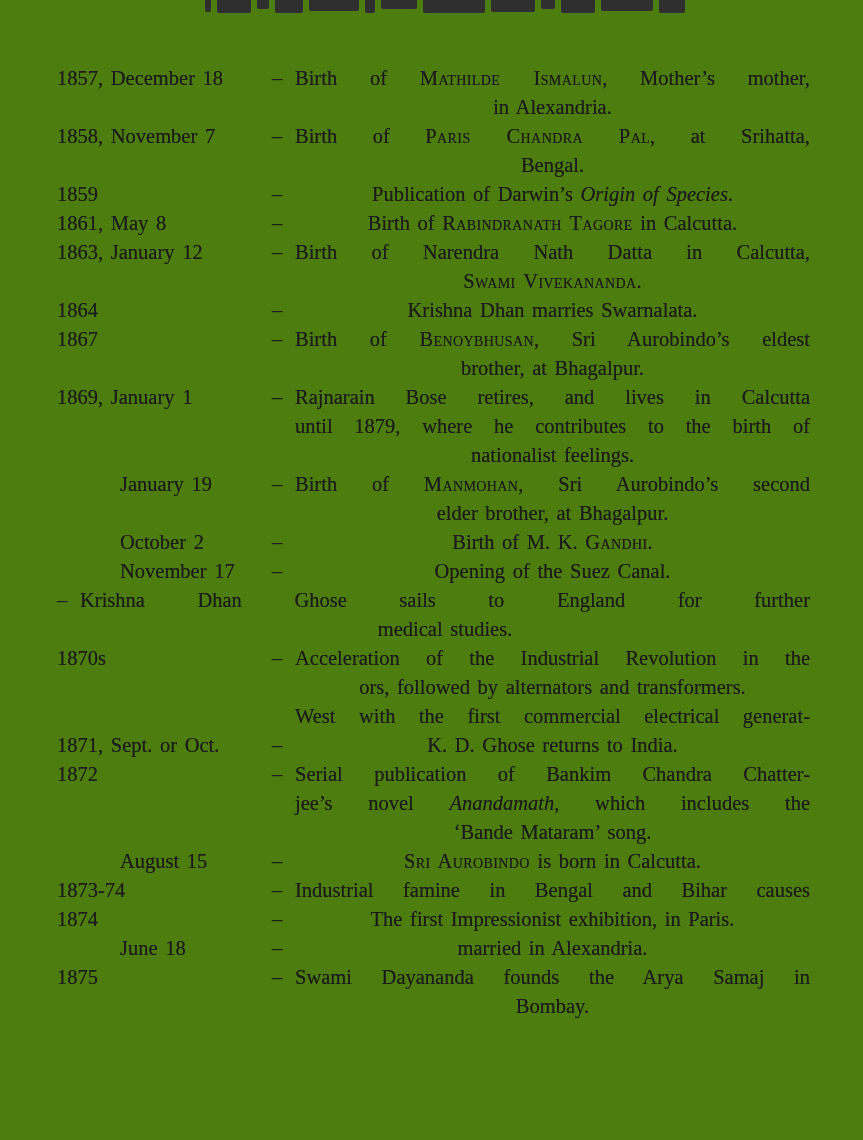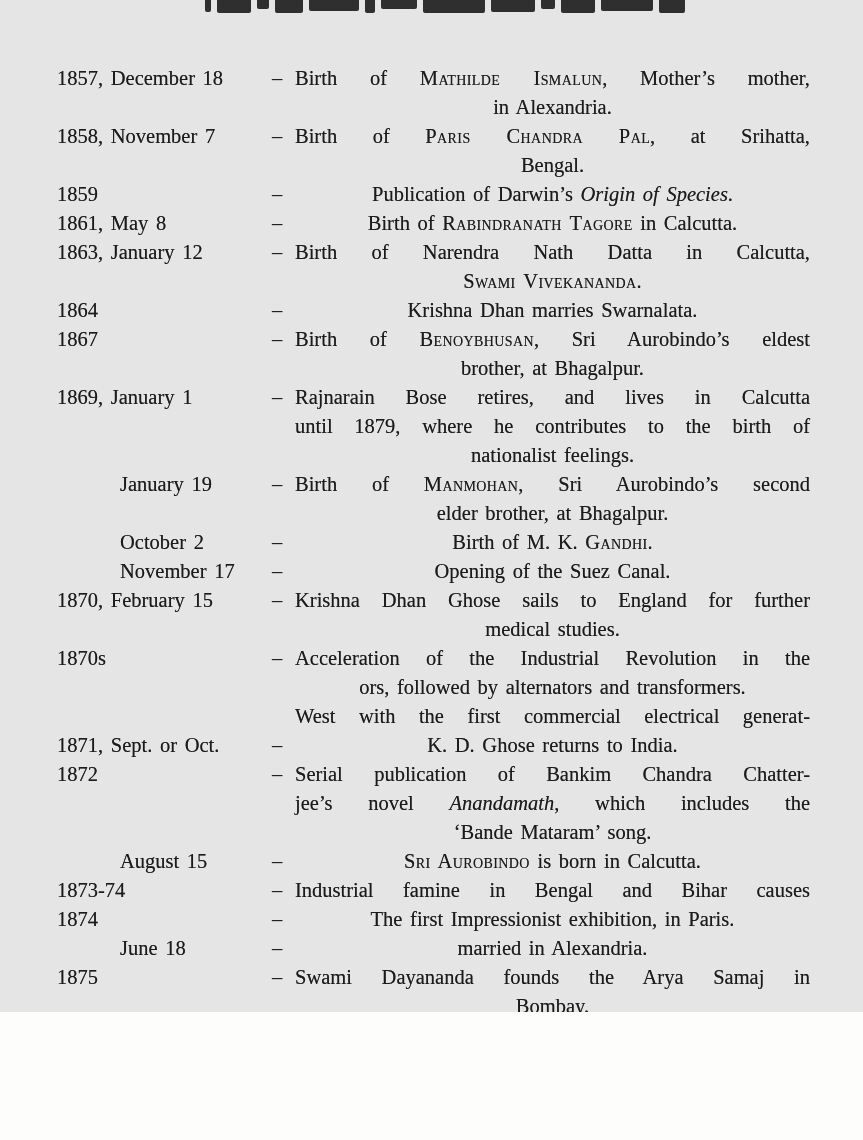--- a/index.html
+++ b/index.html
@@ -3,22 +3,22 @@
 <meta charset="utf-8">
 <style>
   html, body {
     margin: 0;
     padding: 0;
     background: #fdfdfb;
   }
   .page {
     position: relative;
     width: 863px;
-    height: 1012px;
-    background: #e5e5e5;
+    height: 1140px;
+    background: #4d7c0f;
     overflow: hidden;
     font-family: "Liberation Serif", "DejaVu Serif", serif;
     color: #1b1b1b;
   }
   
   .header-remnant {
     position: absolute;
     top: 0;
     left: 205px;
     width: 480px;
@@ -191,21 +191,20 @@
         </div>
       </div>
       <div class="row">
         <div class="date indent">November 17</div>
         <div class="desc">
           <span class="dash">–</span>
           <div class="line"><span>Opening of the Suez Canal.</span></div>
         </div>
       </div>
       <div class="row">
-        <div class="date">1870, February 15</div>
         <div class="desc">
           <span class="dash">–</span>
           <div class="line just"><span>Krishna Dhan Ghose sails to England for further</span></div>
           <div class="line"><span>medical studies.</span></div>
         </div>
       </div>
       <div class="row">
         <div class="date">1870s</div>
         <div class="desc">
           <span class="dash">–</span>

